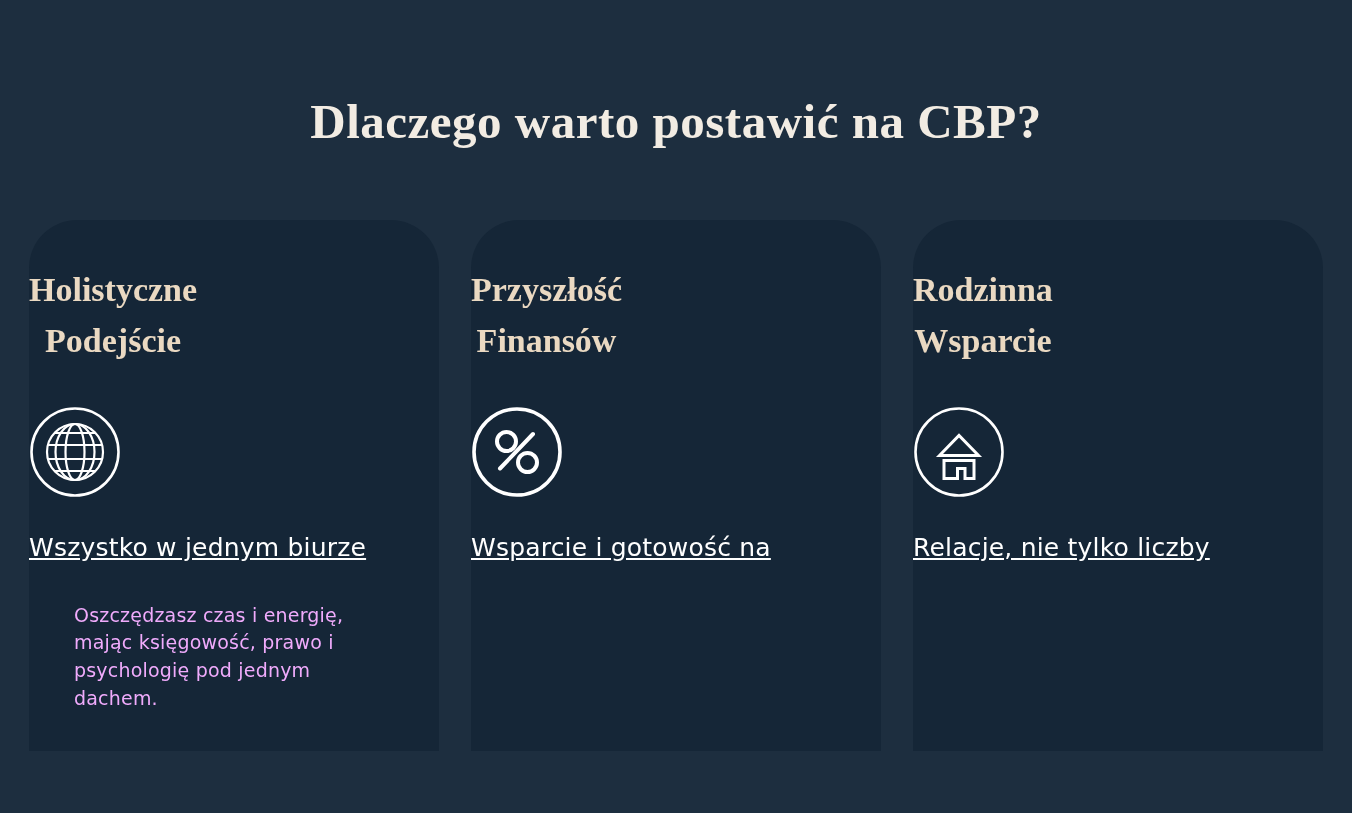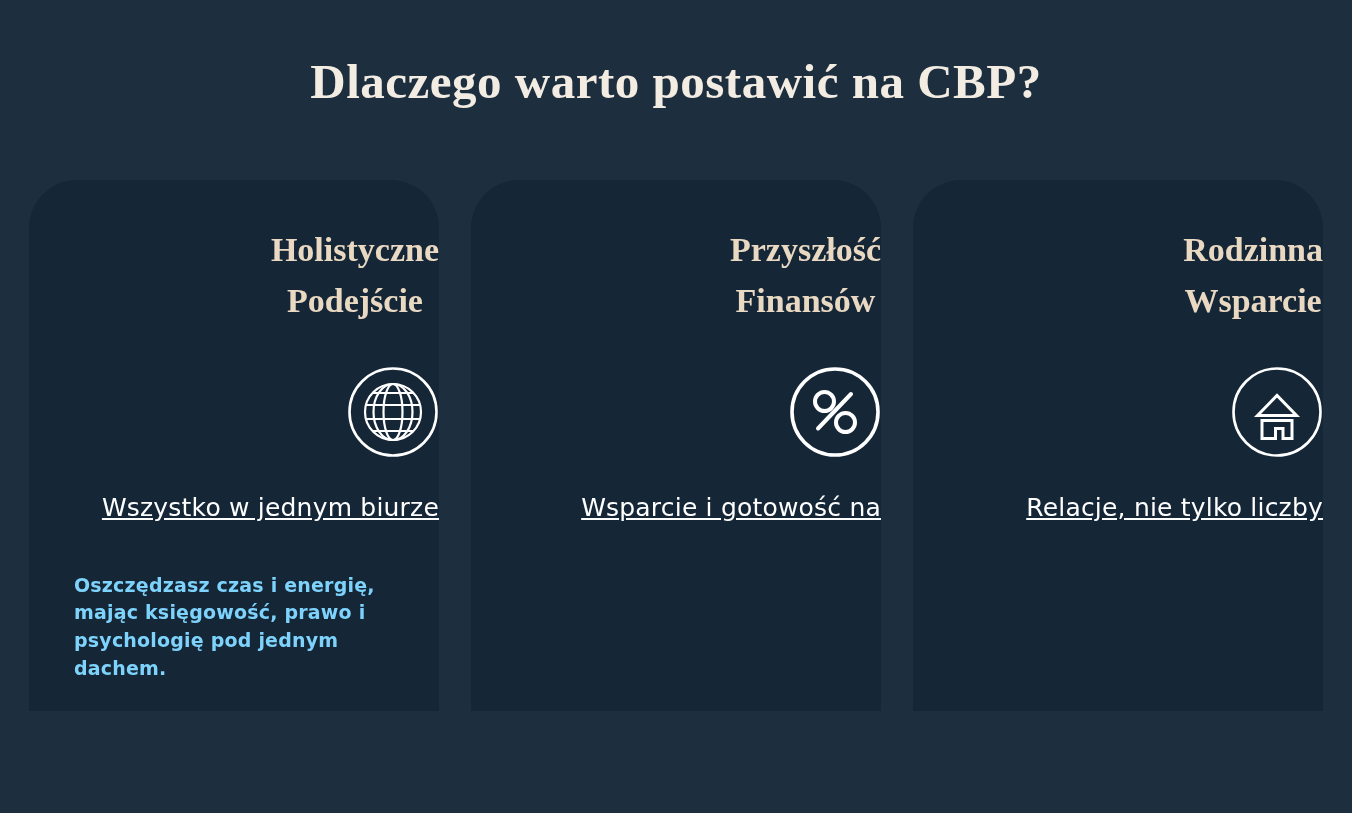--- a/index.html
+++ b/index.html
@@ -13,35 +13,36 @@
     padding-top: 50px;
   }
   .page-title {
     font-family: "Liberation Serif", "DejaVu Serif", serif;
     font-weight: bold;
     font-size: 49px;
     letter-spacing: 0.5px;
     color: #f2ece3;
     text-align: center;
     line-height: 1.3;
+    margin-top: 40px;
   }
   .cards {
     margin-top: 66px;
     display: flex;
     justify-content: center;
     gap: 32px;
   }
   .card {
     width: 410px;
     height: 531px;
     background: #152637;
     border-radius: 48px 48px 0 0;
     display: flex;
     flex-direction: column;
-    align-items: flex-end;
+    align-items: flex-start;
     text-align: center;
   }
   .card-title {
     margin-top: 44px;
     font-family: "Liberation Serif", "DejaVu Serif", serif;
     font-weight: bold;
     font-size: 34px;
     line-height: 1.5;
     color: #ead9c2;
   }
@@ -54,29 +55,28 @@
     margin-top: 32px;
     font-size: 25px;
     font-weight: 400;
     letter-spacing: 0.2px;
     color: #ffffff;
     line-height: 1.45;
     text-decoration: underline;
   }
   .card-subtitle strong { display: block; font-weight: bold; }
   .card-body {
-    margin-top: 46px;
+    margin-top: 36px;
     align-self: flex-start;
     padding-left: 45px;
     text-align: left;
     font-size: 19px;
     letter-spacing: 0.2px;
-    color: #7dd3fc;
+    color: #f0abfc;
     line-height: 1.45;
-    font-weight: bold;
   }
   .card-body span { display: block; white-space: nowrap; }
   svg { display: block; }
 </style>
 </head>
 <body>
 
 <div class="page">
 
   <h1 class="page-title">Dlaczego warto postawić na CBP?</h1>

